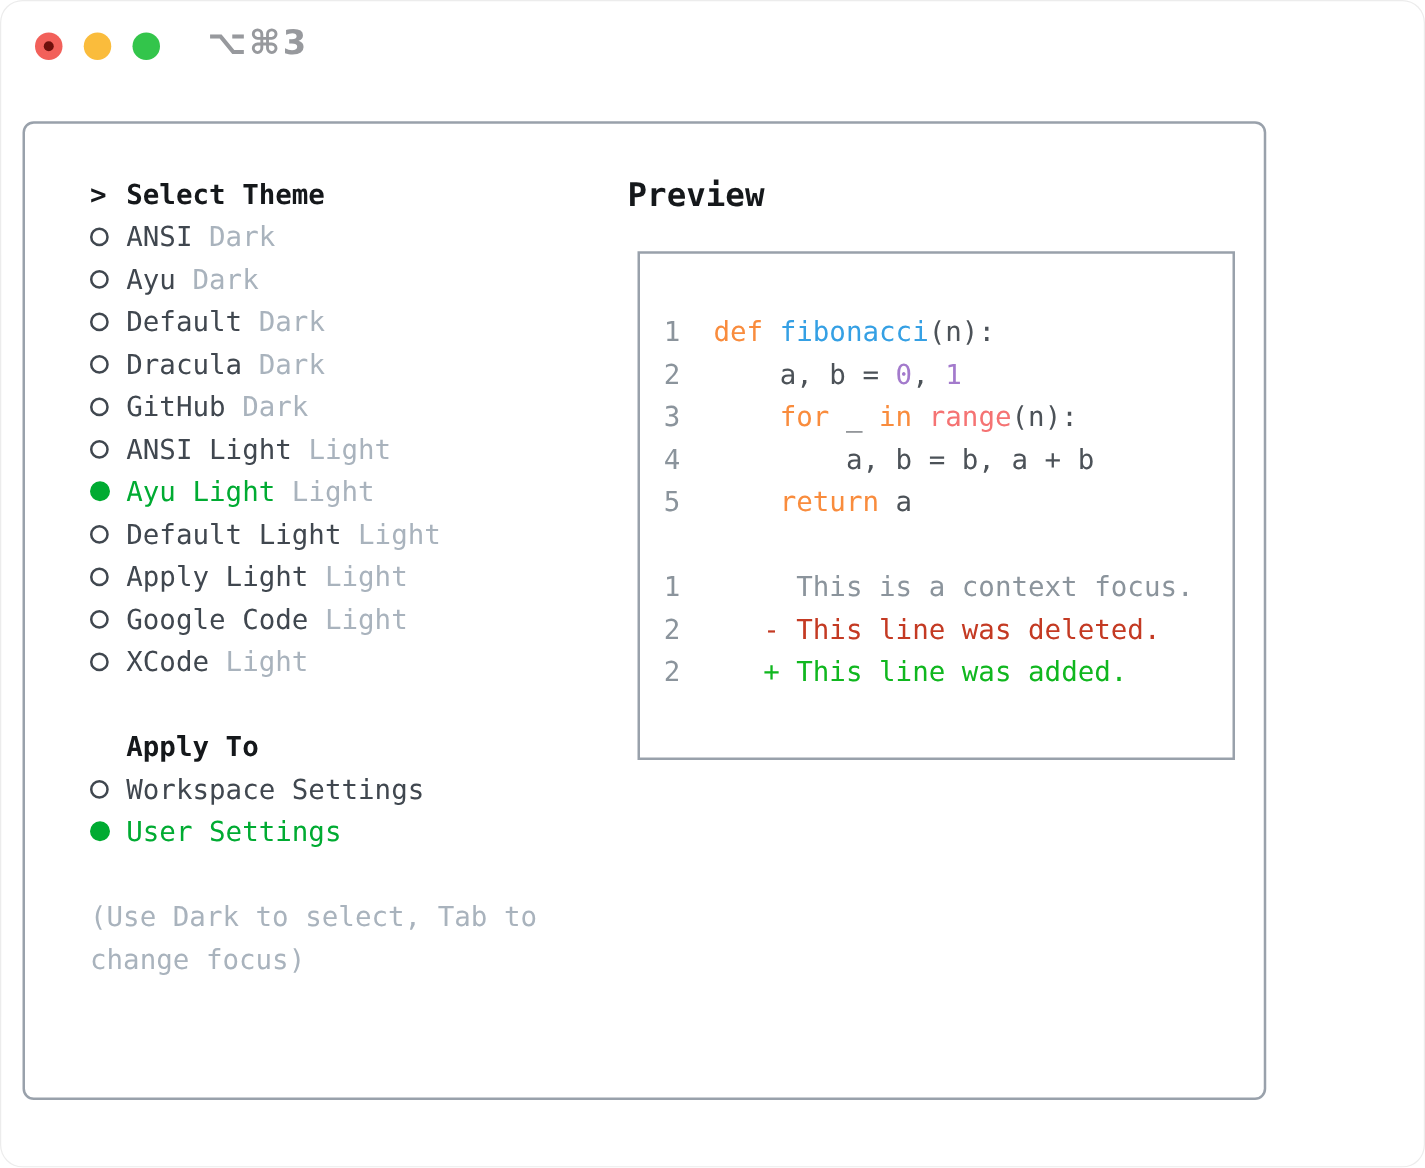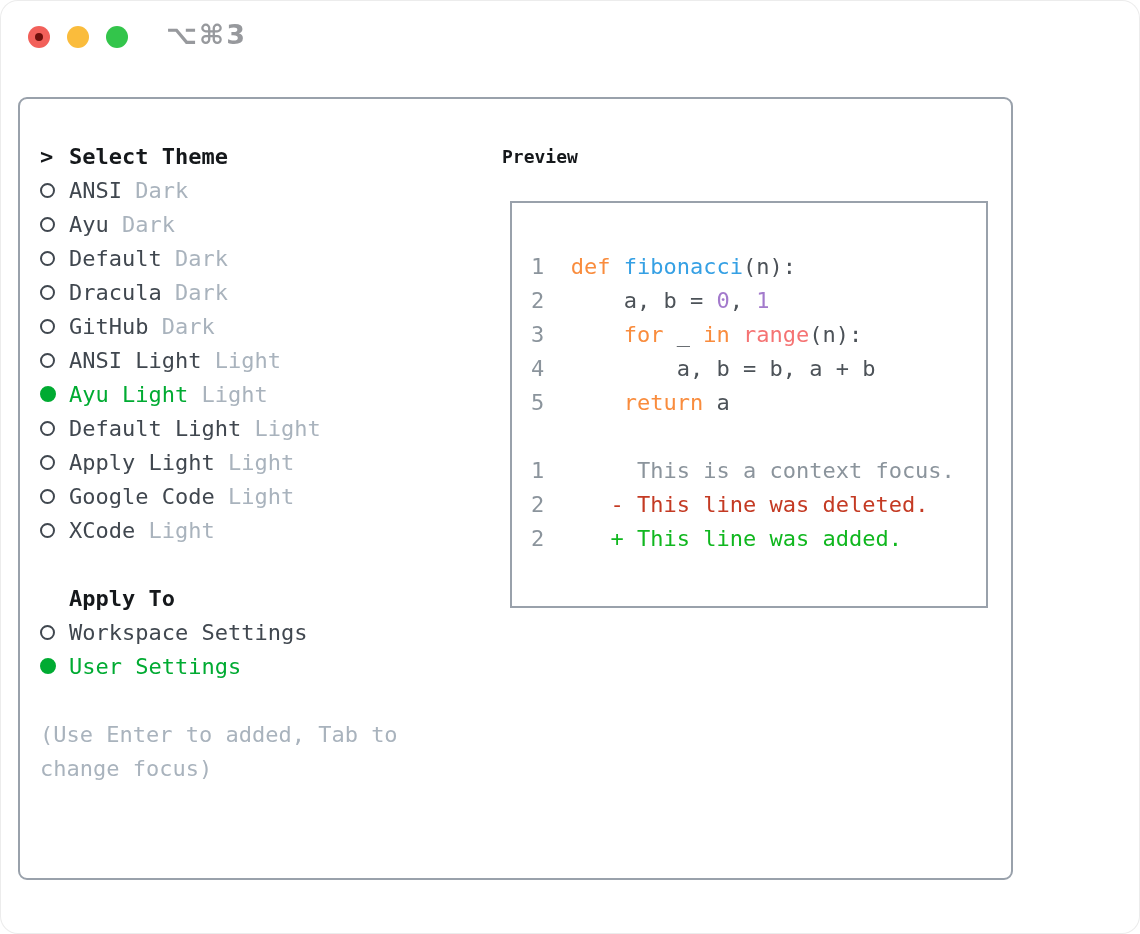--- a/index.html
+++ b/index.html
@@ -21,34 +21,34 @@
   .tl-close::after{content:"";position:absolute;left:7px;top:7px;width:8px;height:8px;border-radius:50%;background:#6e100c;}
   .tl-min{background:#fabc3c;}
   .tl-zoom{background:#33c54b;}
   .win-title{position:absolute;left:166px;top:19px;font-family:"DejaVu Sans",sans-serif;
              font-size:27px;font-weight:600;color:#97999d;letter-spacing:2px;}
   
   .panel{position:absolute;left:18px;top:97px;width:995px;height:783px;
          border:2px solid var(--border);border-radius:9px;background:#fff;}
   
   .menu{position:absolute;left:20px;top:41px;font-size:22px;line-height:34px;color:var(--dark);}
-  .row{white-space:pre;height:34px;}
+  .row{white-space:pre;height:34px;margin-left:32px;}
   .icell{display:inline-block;width:29px;}
   .cursor{font-weight:bold;color:var(--black);}
   .hdr{font-weight:bold;color:var(--black);}
   .radio{display:inline-block;width:15px;height:15px;border:2px solid var(--dark);
          border-radius:50%;position:relative;top:0px;}
   .radio.on{background:var(--accent);border-color:var(--accent);width:16px;height:16px;}
   .tname{color:var(--dark);}
   .tname.sel{color:var(--accent);}
   .suffix{color:var(--muted);}
   .spacer{height:34px;}
   .hint{color:var(--muted);}
   
-  .preview-header{position:absolute;left:482px;top:41px;font-size:18px;line-height:34px;
+  .preview-header{position:absolute;left:482px;top:41px;font-size:26px;line-height:34px;
                   font-weight:bold;color:var(--black);}
   .pbox{position:absolute;left:490px;top:102px;width:478px;height:407px;
         border:2px solid var(--border);background:#fff;padding:47px 4px 0 19px;
         font-size:22px;line-height:34px;}
   .cline{white-space:pre;height:34px;}
   .ln{color:var(--lnno);}
   .kw{color:var(--kw);}
   .fn{color:var(--fn);}
   .num{color:var(--num);}
   .bi{color:var(--bi);}
@@ -89,21 +89,21 @@
           <div class="row"><span class="icell"><span class="radio"></span></span><span class="tname">XCode</span> <span class="suffix">Light</span></div>
         </div>
       <div class="spacer"></div>
       <div class="row"><span class="icell"></span><span class="hdr">Apply To</span></div>
       <div>
           <div class="row"><span class="icell"><span class="radio"></span></span><span class="tname">Workspace Settings</span></div>
           <div class="row"><span class="icell"><span class="radio on"></span></span><span class="tname sel">User Settings</span></div>
         </div>
       <div class="spacer"></div>
       <div>
-          <div class="row hint">(Use Enter to added, Tab to</div>
+          <div class="row hint">(Use Dark to select, Tab to</div>
           <div class="row hint">change focus)</div>
         </div>
     </div>
 
     <div class="preview-header">Preview</div>
 
     <div class="pbox">
         <div class="cline"><span class="ln">1  </span><span class="kw">def</span><span class="pl"> </span><span class="fn">fibonacci</span><span class="pl">(n):</span></div>
         <div class="cline"><span class="ln">2  </span><span class="pl">    a, b = </span><span class="num">0</span><span class="pl">, </span><span class="num">1</span></div>
         <div class="cline"><span class="ln">3  </span><span class="pl">    </span><span class="kw">for</span><span class="pl"> _ </span><span class="kw">in</span><span class="pl"> </span><span class="bi">range</span><span class="pl">(n):</span></div>

